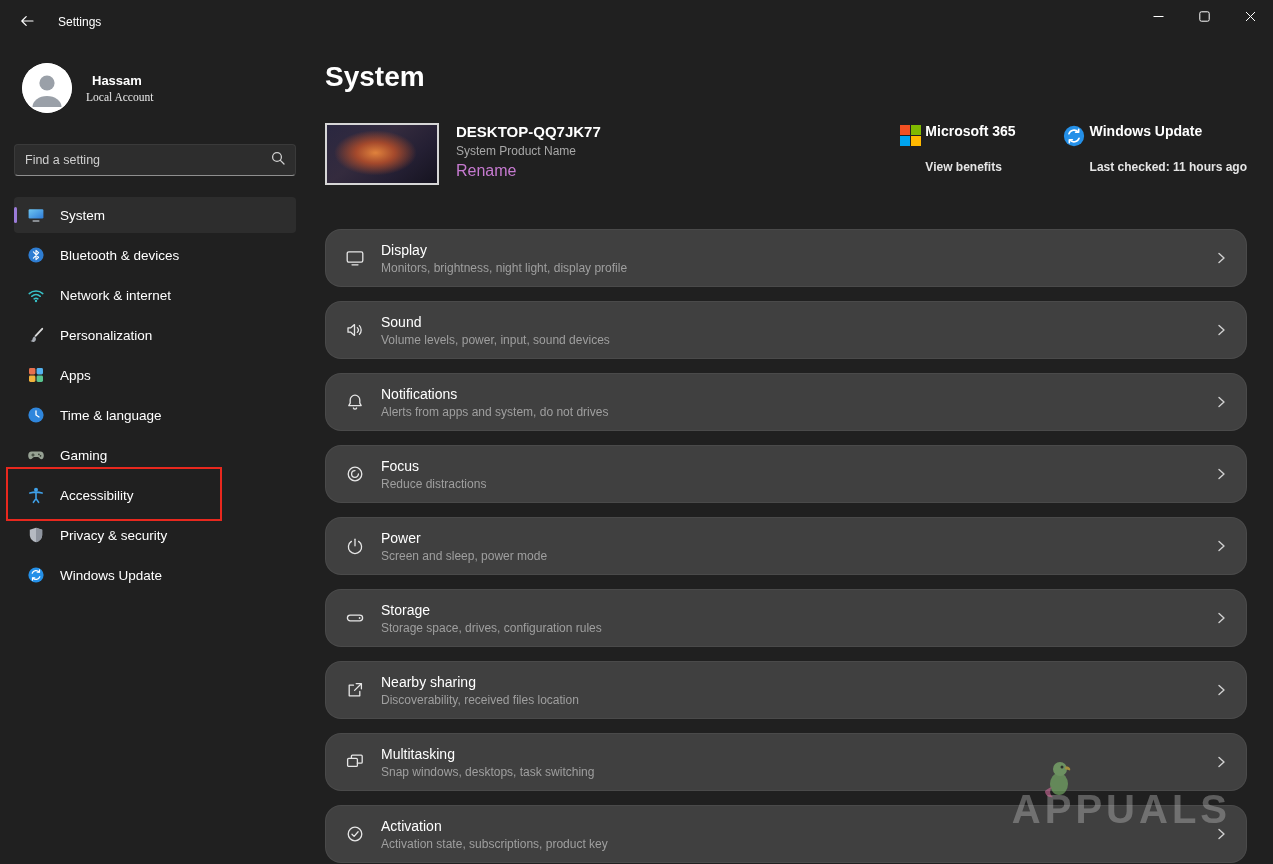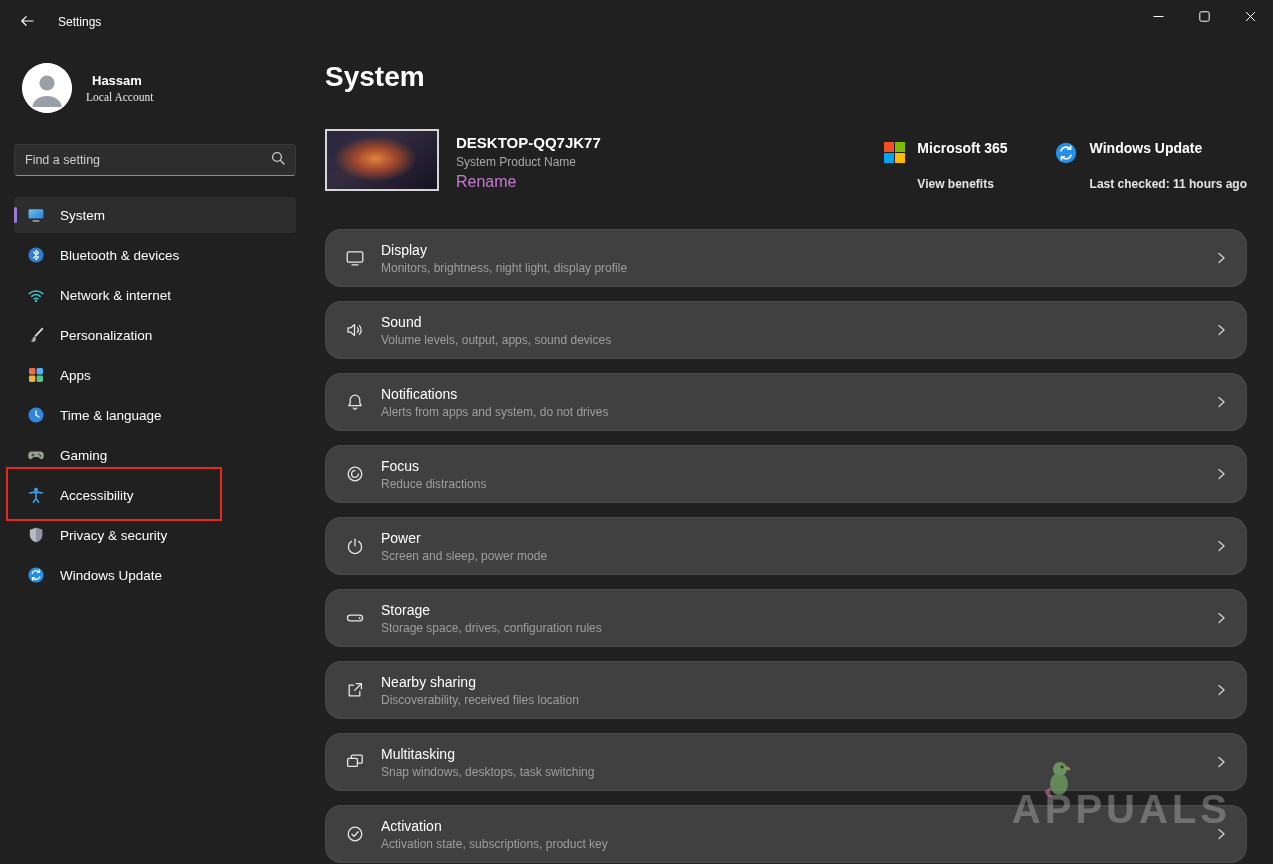--- a/index.html
+++ b/index.html
@@ -35,30 +35,30 @@
               padding-left:13px; border-radius:4px; cursor:pointer; }
   .nav-item.selected { background:#2d2d2d; }
   .sel-pill { position:absolute; left:0; top:50%; transform:translateY(-50%); width:3px; height:16px;
               border-radius:2px; background:#9b7bd8; display:none; }
   .nav-item.selected .sel-pill { display:block; }
   .nav-ic { width:18px; height:18px; flex:0 0 18px; display:flex; }
   .nav-label { font-size:13.5px; color:#ffffff; }
   
   .main { position:absolute; left:310px; top:44px; right:0; bottom:0; padding:0 26px 0 15px; }
   .page-title { font-size:28px; font-weight:600; line-height:34px; margin-top:16px; }
-  .device-header { display:flex; align-items:flex-end; margin-top:29px; height:68px; }
+  .device-header { display:flex; align-items:flex-start; margin-top:29px; height:68px; }
   .thumb { width:114px; height:62px; border:2px solid #d6d6d6; flex:0 0 auto;
            background:
              radial-gradient(ellipse 55px 30px at 44% 48%, #e0823c 0%, #a4492c 35%, rgba(40,30,55,0) 75%),
              linear-gradient(140deg, #2a2740 0%, #342b3e 40%, #241f33 70%, #15131f 100%); }
   .device-info { margin-left:17px; }
   .device-name { font-size:15px; font-weight:600; }
   .device-product { font-size:12px; color:#a8a8a8; margin-top:4px; }
   .device-rename { font-size:16px; color:#c67ad0; margin-top:4px; display:inline-block; cursor:pointer; }
-  .hdr-block { display:flex; gap:12px; align-items:flex-start; cursor:pointer; }
+  .hdr-block { display:flex; gap:4px; align-items:flex-start; cursor:pointer; }
   .ms365 { margin-left:auto; }
   .wupdate { margin-left:46px; }
   .hdr-title { font-size:14px; font-weight:700; }
   .hdr-sub { font-size:12px; color:#e5e5e5; margin-top:21px;font-weight:bold; }
   .mslogo { width:21px; height:21px; display:grid; grid-template-columns:10px 10px; grid-template-rows:10px 10px;
             gap:1px; margin-top:2px; }
   .mslogo span { display:block; }
   .ms-r { background:#f25022; } .ms-g { background:#7fba00; } .ms-b { background:#00a4ef; } .ms-y { background:#ffb900; }
   .wu-icon { width:24px; height:24px; margin-top:1px; }
   
@@ -333,21 +333,21 @@
     <div class="row">
       <span class="row-icon">
         <svg width="20" height="20" viewBox="0 0 20 20" fill="none" stroke="#e6e6e6" stroke-width="1.3" stroke-linecap="round" stroke-linejoin="round">
             <path d="M3 7.8v4.4h2.8l3.7 3.2V4.6L5.8 7.8H3z"></path>
             <path d="M12.3 7.6a3.4 3.4 0 010 4.8"></path>
             <path d="M14.4 5.6a6.3 6.3 0 010 8.8"></path>
           </svg>
       </span>
       <div class="row-text">
         <div class="row-title">Sound</div>
-        <div class="row-sub">Volume levels, output, apps, sound devices</div>
+        <div class="row-sub">Volume levels, power, input, sound devices</div>
       </div>
       <span class="chevron">
           <svg width="14" height="14" viewBox="0 0 14 14">
             <path d="M5 2.5L10 7l-5 4.5" stroke="#d0d0d0" stroke-width="1.4" fill="none" stroke-linecap="round" stroke-linejoin="round"></path>
           </svg>
         </span>
     </div>
 
     <div class="row">
       <span class="row-icon">

